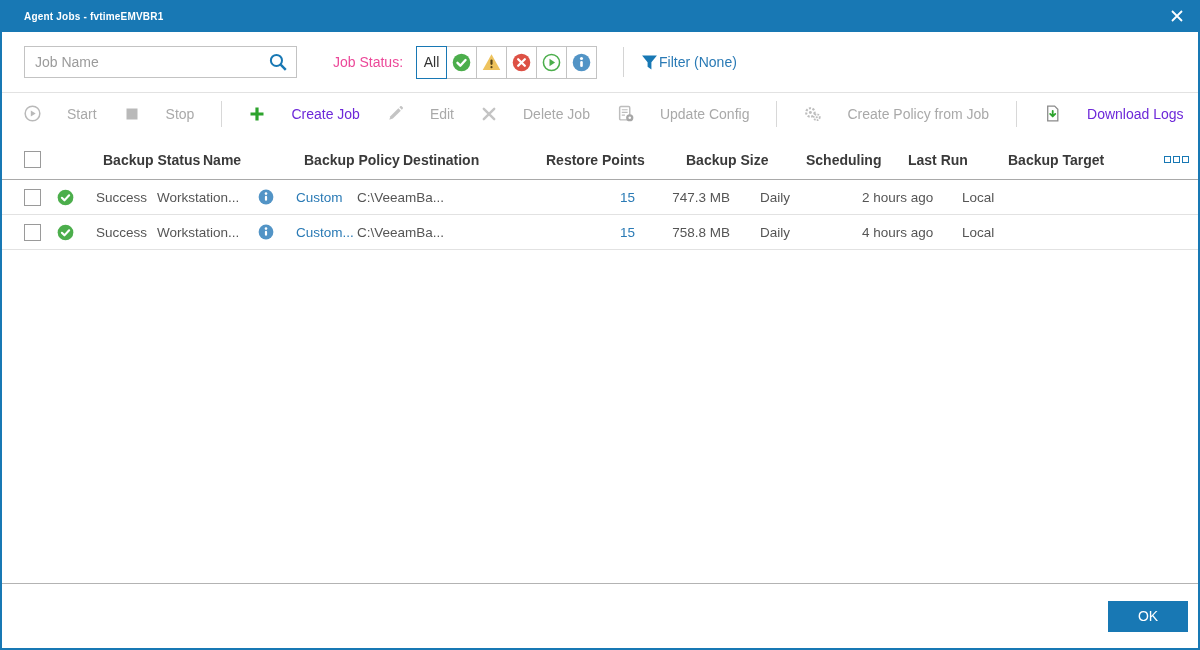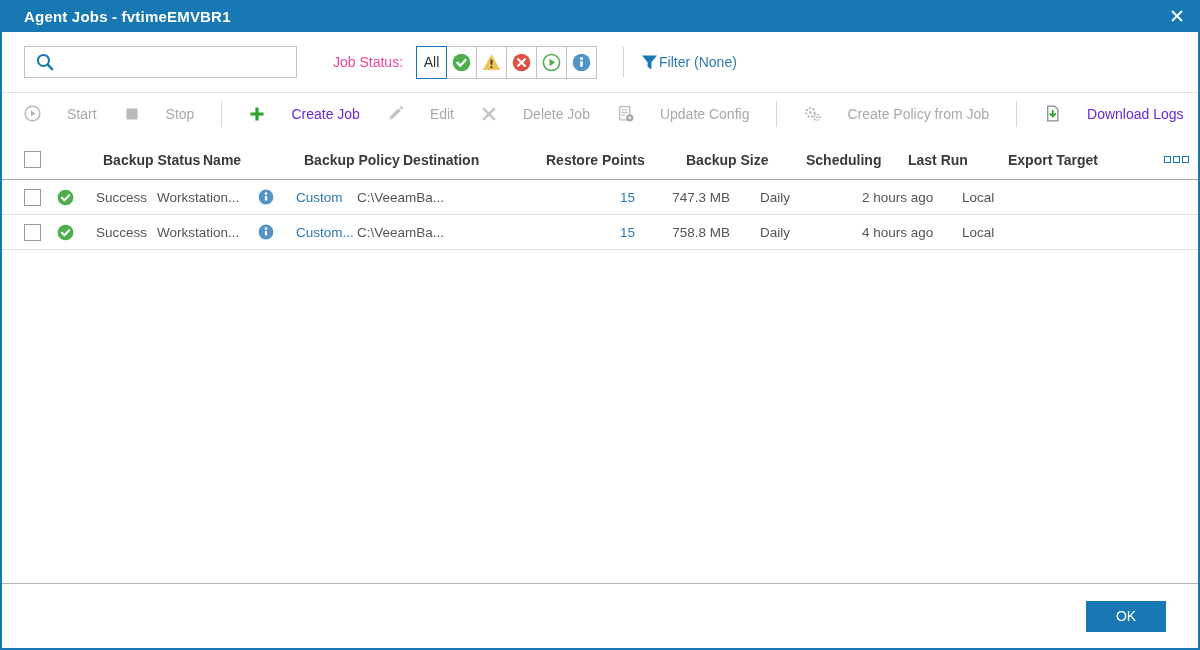--- a/index.html
+++ b/index.html
@@ -7,21 +7,21 @@
   .dialog{
     width:1200px; height:650px;
     border-left:2px solid #1878b4; border-right:2px solid #1878b4; border-bottom:2px solid #1878b4;
     display:flex; flex-direction:column; background:#fff;
   }
   
   .titlebar{
     height:32px; background:#1878b4; color:#fff;
     display:flex; align-items:center; padding:0 14px 0 22px; flex:0 0 auto;
   }
-  .titlebar .title{ font-size:15px; font-weight:700; letter-spacing:.2px; }
+  .titlebar .title{ font-size:10px; font-weight:700; letter-spacing:.2px; }
   .titlebar .close{ margin-left:auto; cursor:pointer; display:flex; align-items:center; }
   
   .filterbar{
     height:60px; display:flex; align-items:center; padding-left:22px; flex:0 0 auto; background:#fff;
   }
   .searchbox{
     width:273px; height:32px; border:1px solid #c3c3c3; background:#fff;
     display:flex; align-items:center; padding:0 8px 0 10px;
   }
   .searchbox input{
@@ -72,21 +72,21 @@
   .link{ color:#2a7ab5; cursor:pointer; text-decoration:none; }
   .checkbox{
     width:17px; height:17px; border:1px solid #9a9a9a; background:#fff; cursor:pointer;
   }
   .chooser{ display:flex; gap:2px; justify-content:center; cursor:pointer; }
   .chooser i{ width:7px; height:7px; border:1.5px solid #1878b4; display:block; }
   
   .spacer{ flex:1 1 auto; background:#fff; }
   .footer{
     flex:0 0 65px; border-top:1px solid #b3b3b3; display:flex; align-items:center; justify-content:flex-end;
-    padding-right:32px;
+    padding-right:10px;
   }
   .ok-btn{
     width:80px; height:31px; background:#1878b4; color:#fff; border:none; font-size:14px;
     font-family:"Liberation Sans","DejaVu Sans",sans-serif; cursor:pointer;
   }
   .icon{ display:inline-flex; flex:0 0 auto; }
 </style>
 </head>
 <body>
 
@@ -96,20 +96,21 @@
     <span class="title">Agent Jobs - fvtimeEMVBR1</span>
     <span class="close">
       <svg width="14" height="14" viewBox="0 0 14 14">
           <path d="M2 2 L12 12 M12 2 L2 12" stroke="#fff" stroke-width="1.8" fill="none"></path>
         </svg>
     </span>
   </div>
 
   <div class="filterbar">
     <div class="searchbox">
+      <input type="text" placeholder="Job Name" style="">
       <svg class="icon" width="20" height="20" viewBox="0 0 18 18">
           <circle cx="7.6" cy="7.6" r="5" stroke="#1878b4" stroke-width="1.8" fill="none"></circle>
           <path d="M11.4 11.4 L16 16" stroke="#1878b4" stroke-width="2.2" fill="none"></path>
         </svg>
     </div>
 
     <span class="jobstatus-label">Job Status:</span>
 
     <div class="seg">
       <div class="seg-btn selected">
@@ -238,21 +239,21 @@
         <div class="checkbox"></div>
       </div>
     <div class="hc">Backup Status</div>
     <div class="hc">Name</div>
     <div class="hc">Backup Policy</div>
     <div class="hc">Destination</div>
     <div class="hc right">Restore Points</div>
     <div class="hc right">Backup Size</div>
     <div class="hc pad">Scheduling</div>
     <div class="hc">Last Run</div>
-    <div class="hc">Export Target</div>
+    <div class="hc">Backup Target</div>
     <div class="chooser">
         <i></i>
         <i></i>
         <i></i>
       </div>
   </div>
 
   <div class="grid row">
     <div>
         <div class="checkbox"></div>

